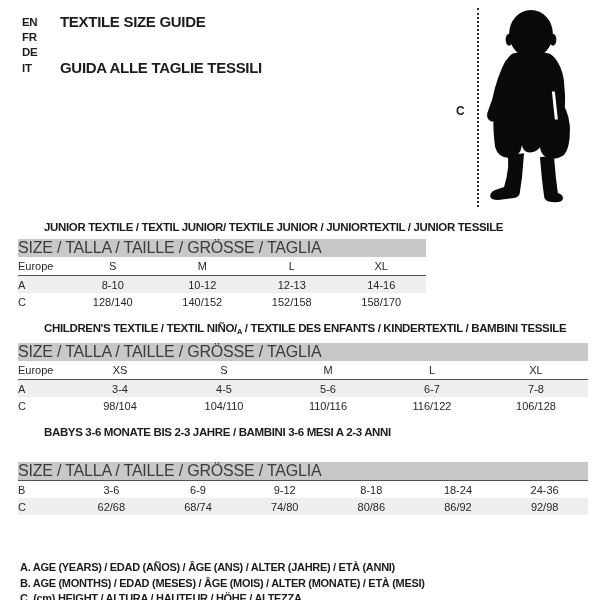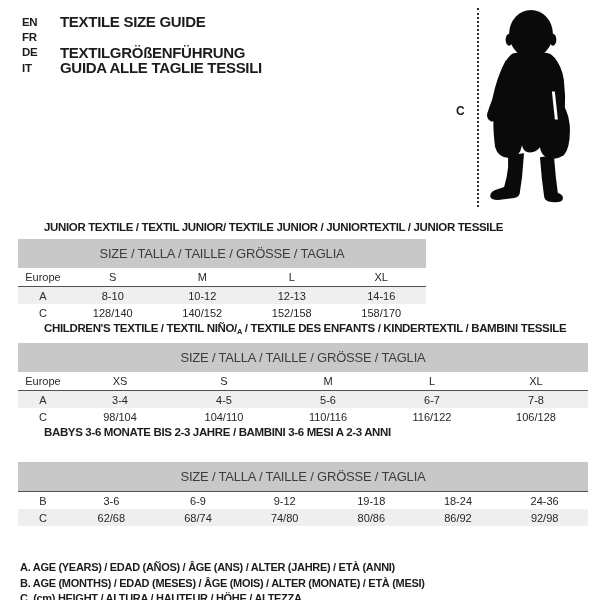--- a/index.html
+++ b/index.html
@@ -16,27 +16,27 @@
   #measure-line{position:absolute;left:477px;top:8px;height:199px;width:0;border-left:2px dotted #2a2a2a;}
   #measure-label{position:absolute;left:456px;top:104px;font-weight:bold;font-size:12px;}
   #baby-svg{position:absolute;left:484px;top:8px;}
   
   .sec-title{position:absolute;left:20px;font-weight:bold;font-size:11.5px;letter-spacing:-0.35px;white-space:nowrap;line-height:16.5px;margin-left:24px;}
   .sub-a{font-size:7.5px;vertical-align:-2px;font-weight:bold;}
   
   table.size-table{position:absolute;left:18px;border-collapse:collapse;table-layout:fixed;font-size:11px;}
   table.size-table td,table.size-table th{padding:0;margin:0;font-weight:normal;}
   .bar-row th{
-    background:#c8c8c8;height:29px;text-align:center;font-size:13px;color:#3c3c3c;
+    background:#c8c8c8;height:16px;text-align:left;font-size:16px;color:#3c3c3c;
     padding-left:4px;letter-spacing:-0.2px;font-weight:normal;white-space:nowrap;
   }
   .bar-row.dark-under th{border-bottom:1.5px solid #525252;}
   .cols-row td{height:18px;border-bottom:1.5px solid #525252;}
   .data-row td{height:17px;}
-  .label-cell{text-align:center;color:#2a2a2a;}
+  .label-cell{text-align:left;color:#2a2a2a;}
   .val-cell{text-align:center;color:#262626;}
   tr.shaded td{background:#efefef;}
   
   #notes{position:absolute;left:20px;top:560px;}
   .note-line{font-weight:bold;font-size:11px;letter-spacing:-0.3px;line-height:15.6px;white-space:nowrap;}
 </style>
 </head>
 <body>
 
 <div id="page">
@@ -44,21 +44,20 @@
   <div id="lang-block">
     <div class="lang-row">
       <span class="lang-code">EN</span>
       <span class="lang-label">TEXTILE SIZE GUIDE</span>
     </div>
     <div class="lang-row">
       <span class="lang-code">FR</span>
     </div>
     <div class="lang-row">
       <span class="lang-code">DE</span>
-      <span class="lang-label">TEXTILGRÖßENFÜHRUNG</span>
     </div>
     <div class="lang-row">
       <span class="lang-code">IT</span>
       <span class="lang-label">GUIDA ALLE TAGLIE TESSILI</span>
     </div>
   </div>
 
   <div id="measure-line"></div>
   <div id="measure-label">C</div>
   <svg id="baby-svg" width="90" height="199" viewBox="0 0 90 200">
@@ -169,21 +168,21 @@
       </colgroup>
     <tbody>
         <tr class="bar-row dark-under">
       <th colspan="7">SIZE / TALLA / TAILLE / GRÖSSE / TAGLIA</th>
     </tr>
     <tr class="data-row">
       <td class="label-cell">B</td>
       <td class="val-cell">3-6</td>
       <td class="val-cell">6-9</td>
       <td class="val-cell">9-12</td>
-      <td class="val-cell">19-18</td>
+      <td class="val-cell">8-18</td>
       <td class="val-cell">18-24</td>
       <td class="val-cell">24-36</td>
     </tr>
     <tr class="data-row shaded">
       <td class="label-cell">C</td>
       <td class="val-cell">62/68</td>
       <td class="val-cell">68/74</td>
       <td class="val-cell">74/80</td>
       <td class="val-cell">80/86</td>
       <td class="val-cell">86/92</td>

